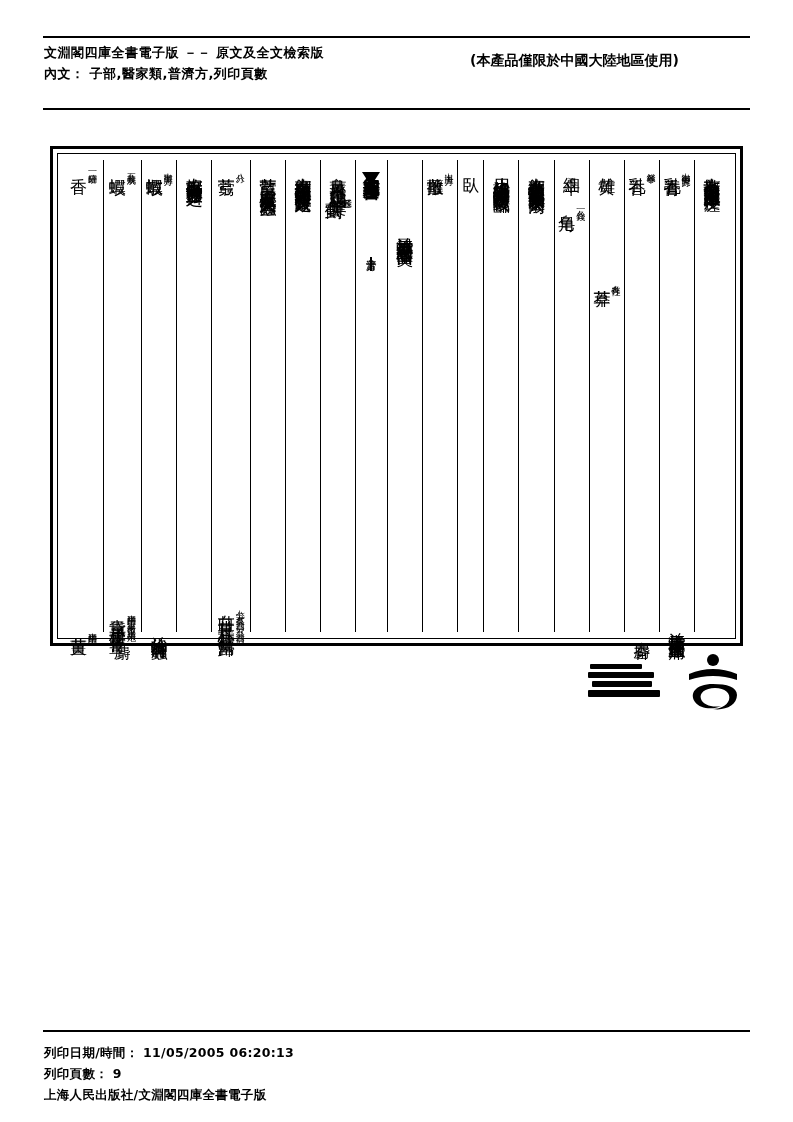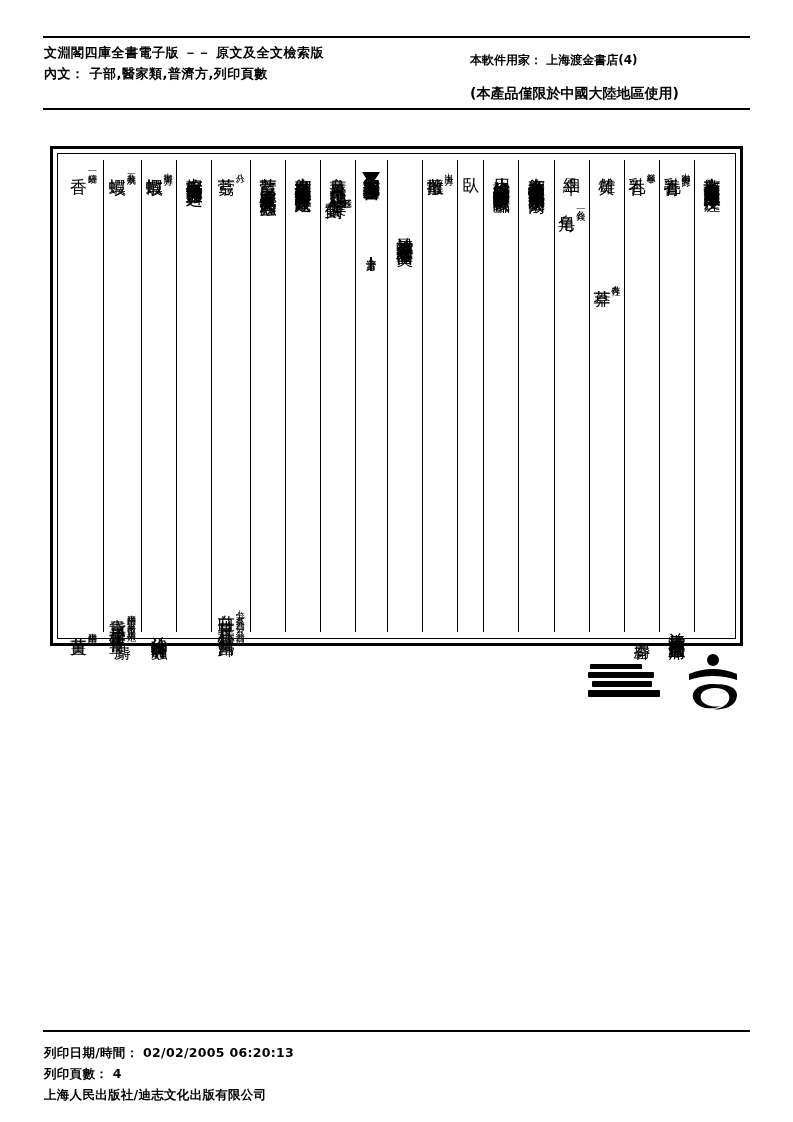--- a/index.html
+++ b/index.html
@@ -187,21 +187,20 @@
 </head>
 <body>
 
 <div class="header">
   <div class="hdr-rule top"></div>
   <div class="hdr-left">
     <div>文淵閣四庫全書電子版 －－ 原文及全文檢索版</div>
     <div>內文： 子部,醫家類,普濟方,列印頁數</div>
   </div>
   <div class="hdr-right">
-    <div>本軟件用家： 上海渡金書店(4)</div>
     <div class="small">(本產品僅限於中國大陸地區使用)</div>
   </div>
   <div class="hdr-rule bottom"></div>
 </div>
 
 <div class="page-frame">
   <div class="page-frame-inner">
     <div class="cols">
 
       <div class="col" style="width:40px">
@@ -434,17 +433,17 @@
   <svg width="60" height="62" viewBox="0 0 60 62">
     <circle cx="30" cy="10" r="6" fill="#000"></circle>
     <path d="M6 24 Q30 14 54 24 L54 30 Q30 22 6 30 Z" fill="#000"></path>
     <path d="M30 34 C12 34 6 44 12 52 C17 59 30 60 38 56 C30 58 20 55 18 49 C16 43 22 38 32 38 C42 38 48 43 46 50 C44 56 36 59 30 59 C42 61 54 55 54 45 C54 37 44 34 30 34 Z" fill="#000"></path>
   </svg>
 </div>
 
 <div class="footer">
   <div class="ftr-rule"></div>
   <div class="ftr-text">
-    <div>列印日期/時間： 02/02/2005 06:20:13</div>
-    <div>列印頁數： 4</div>
-    <div>上海人民出版社/迪志文化出版有限公司</div>
+    <div>列印日期/時間： 11/05/2005 06:20:13</div>
+    <div>列印頁數： 9</div>
+    <div>上海人民出版社/文淵閣四庫全書電子版</div>
   </div>
 </div>
 
 </body></html>

